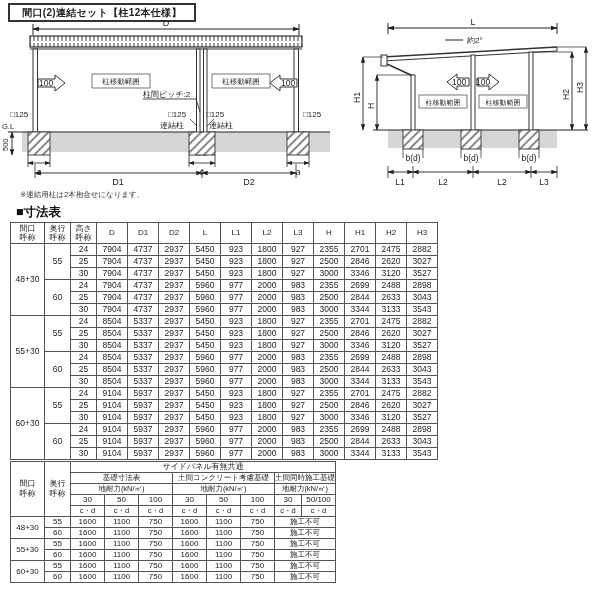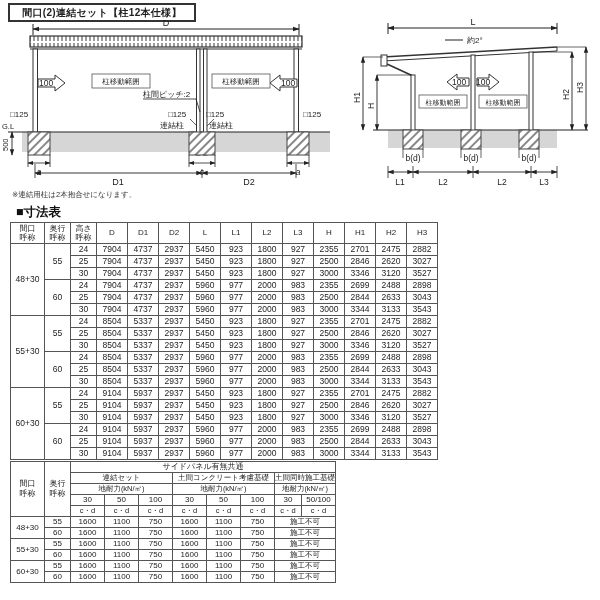--- a/index.html
+++ b/index.html
@@ -10,21 +10,21 @@
   }
   .title-box {
     position:absolute; left:8px; top:3px; width:184px; height:15px;
     border:2px solid #333; display:flex; align-items:center; justify-content:center;
     font-size:10px; font-weight:bold; letter-spacing:0.3px; background:#fff;
   }
   .sec-heading { position:absolute; left:8px; font-size:12.5px; font-weight:bold; color:#111;margin-left:8px; }
   .heading-dim { top:204px; }
   .heading-fnd { top:464px;font-family:Liberation Mono, monospace; }
   .note { position:absolute; font-size:7.5px; color:#333; }
-  .note-front { left:12px; top:190px; }
+  .note-front { left:20px; top:190px; }
   .note-fnd { left:8px; top:582px; }
   svg { position:absolute; overflow:visible; }
   .svg-front { left:0; top:18px; }
   .svg-side  { left:345px; top:0; }
   svg text { fill:#222; }
   table { border-collapse:collapse; table-layout:fixed; background:#fff; }
   th,td { border:1px solid #555; text-align:center; vertical-align:middle; padding:0; font-weight:normal; color:#222; }
   .dim-table { position:absolute; left:10px; top:222px; border:1.5px solid #444; font-size:8.5px; }
   .dim-table th { height:20px; line-height:1.15; white-space:pre-line; font-size:8px; }
   .dim-table td { height:11px; line-height:11px; font-size:8.5px; }
@@ -593,21 +593,21 @@
       </colgroup>
       <thead>
         <tr>
           <th rowspan="5">間口
 呼称</th>
           <th rowspan="5">奥行
 呼称</th>
           <th colspan="8">サイドパネル有無共通</th>
         </tr>
         <tr>
-          <th colspan="3" class="grp-label">連結セット</th>
+          <th colspan="3" class="grp-label">基礎寸法表</th>
           <th colspan="3" class="grp-label">土間コンクリート考慮基礎</th>
           <th colspan="2" class="grp-label">土間同時施工基礎</th>
         </tr>
         <tr>
           <th colspan="3" class="small">地耐力(kN/㎡)</th>
           <th colspan="3" class="small">地耐力(kN/㎡)</th>
           <th colspan="2" class="small">地耐力(kN/㎡)</th>
         </tr>
         <tr>
           <th>30</th>

